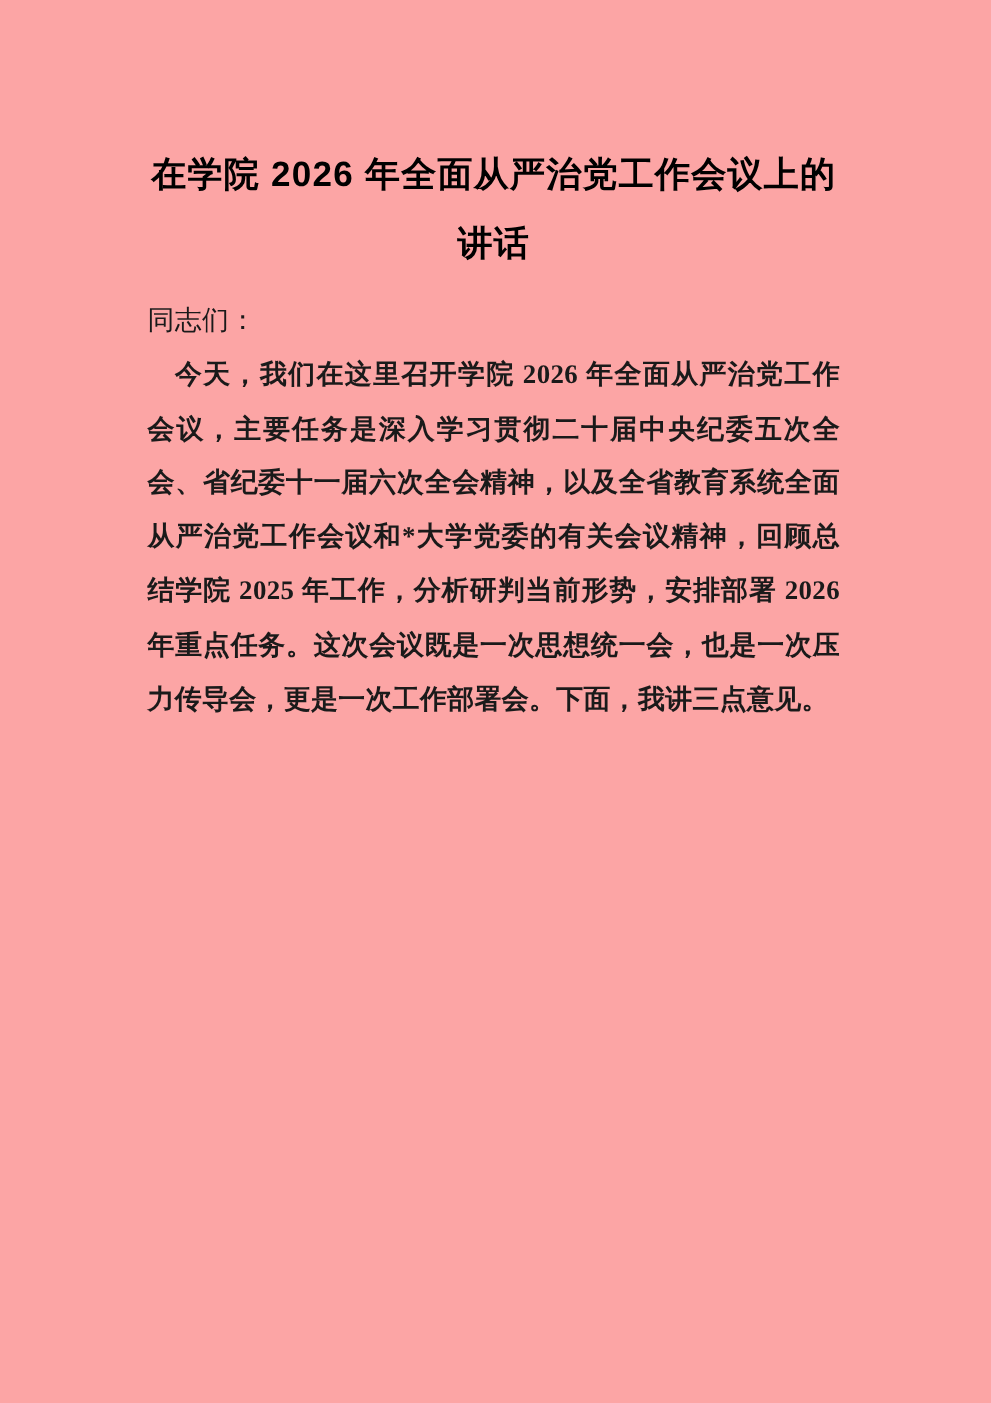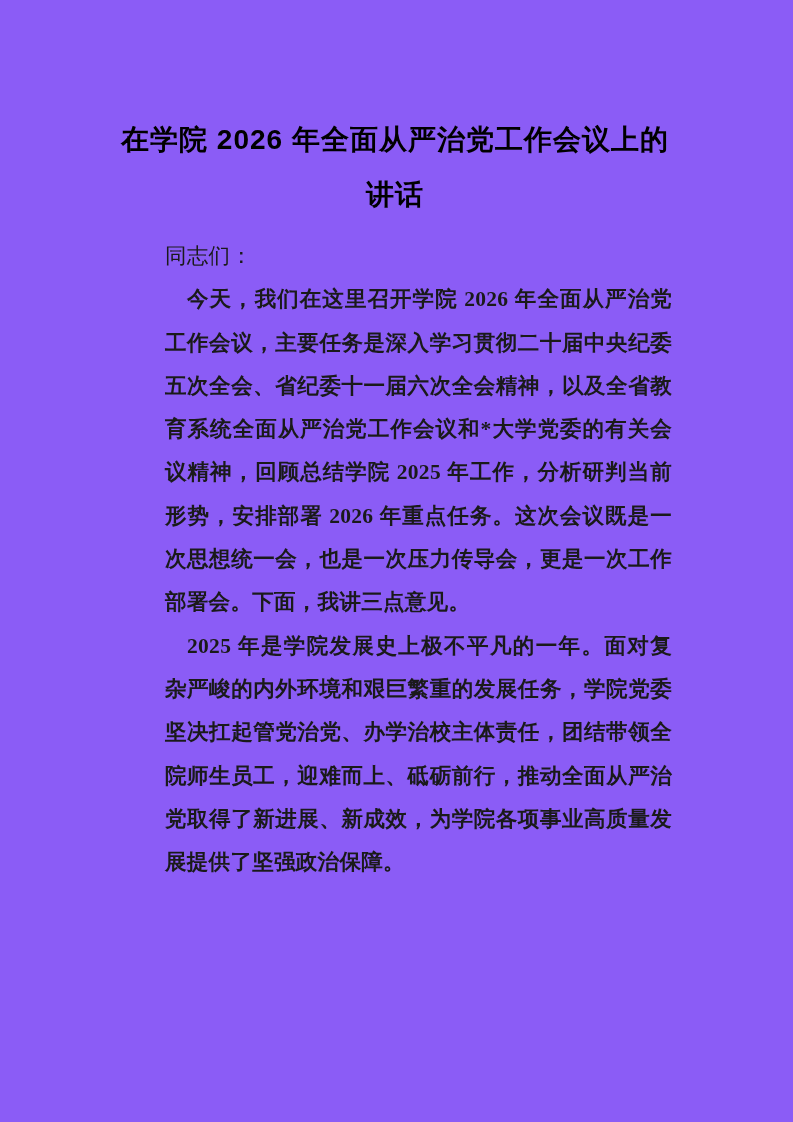--- a/index.html
+++ b/index.html
@@ -4,21 +4,21 @@
 <style>
   html, body {
     margin: 0;
     padding: 0;
     background: #ffffff;
   }
   .page {
     position: relative;
     width: 793px;
     height: 1122px;
-    background: #8b5cf6;
+    background: #fca5a5;
     box-sizing: border-box;
     padding: 112px 121px 0 118px;
     overflow: hidden;
     color: #1a1a1a;
   }
   .doc-title {
     font-family: "Liberation Sans", sans-serif;
     font-weight: 700;
     font-size: 28px;
     line-height: 55px;
@@ -30,21 +30,20 @@
   .doc-title .title-line {
     display: block;
   }
   .doc-body {
     font-family: "Liberation Serif", serif;
     font-size: 21.5px;
     line-height: 43.3px;
     text-align: justify;
     letter-spacing: 0.3px;
     color: #1a1a1a;
-    margin-left: 47px;
   }
   .doc-body p {
     margin: 0;
   }
   .doc-body p.indent {
     text-indent: 22px;
     font-weight: bold;
   }
 </style>
 </head>
@@ -53,16 +52,15 @@
 <div class="page">
 
   <h1 class="doc-title">
     <span class="title-line">在学院 2026 年全面从严治党工作会议上的</span>
     <span class="title-line">讲话</span>
   </h1>
 
   <div class="doc-body">
     <p>同志们：</p>
     <p class="indent">今天，我们在这里召开学院 2026 年全面从严治党工作会议，主要任务是深入学习贯彻二十届中央纪委五次全会、省纪委十一届六次全会精神，以及全省教育系统全面从严治党工作会议和*大学党委的有关会议精神，回顾总结学院 2025 年工作，分析研判当前形势，安排部署 2026 年重点任务。这次会议既是一次思想统一会，也是一次压力传导会，更是一次工作部署会。下面，我讲三点意见。</p>
-    <p class="indent">2025 年是学院发展史上极不平凡的一年。面对复杂严峻的内外环境和艰巨繁重的发展任务，学院党委坚决扛起管党治党、办学治校主体责任，团结带领全院师生员工，迎难而上、砥砺前行，推动全面从严治党取得了新进展、新成效，为学院各项事业高质量发展提供了坚强政治保障。</p>
   </div>
 
 </div>
 
 </body></html>

